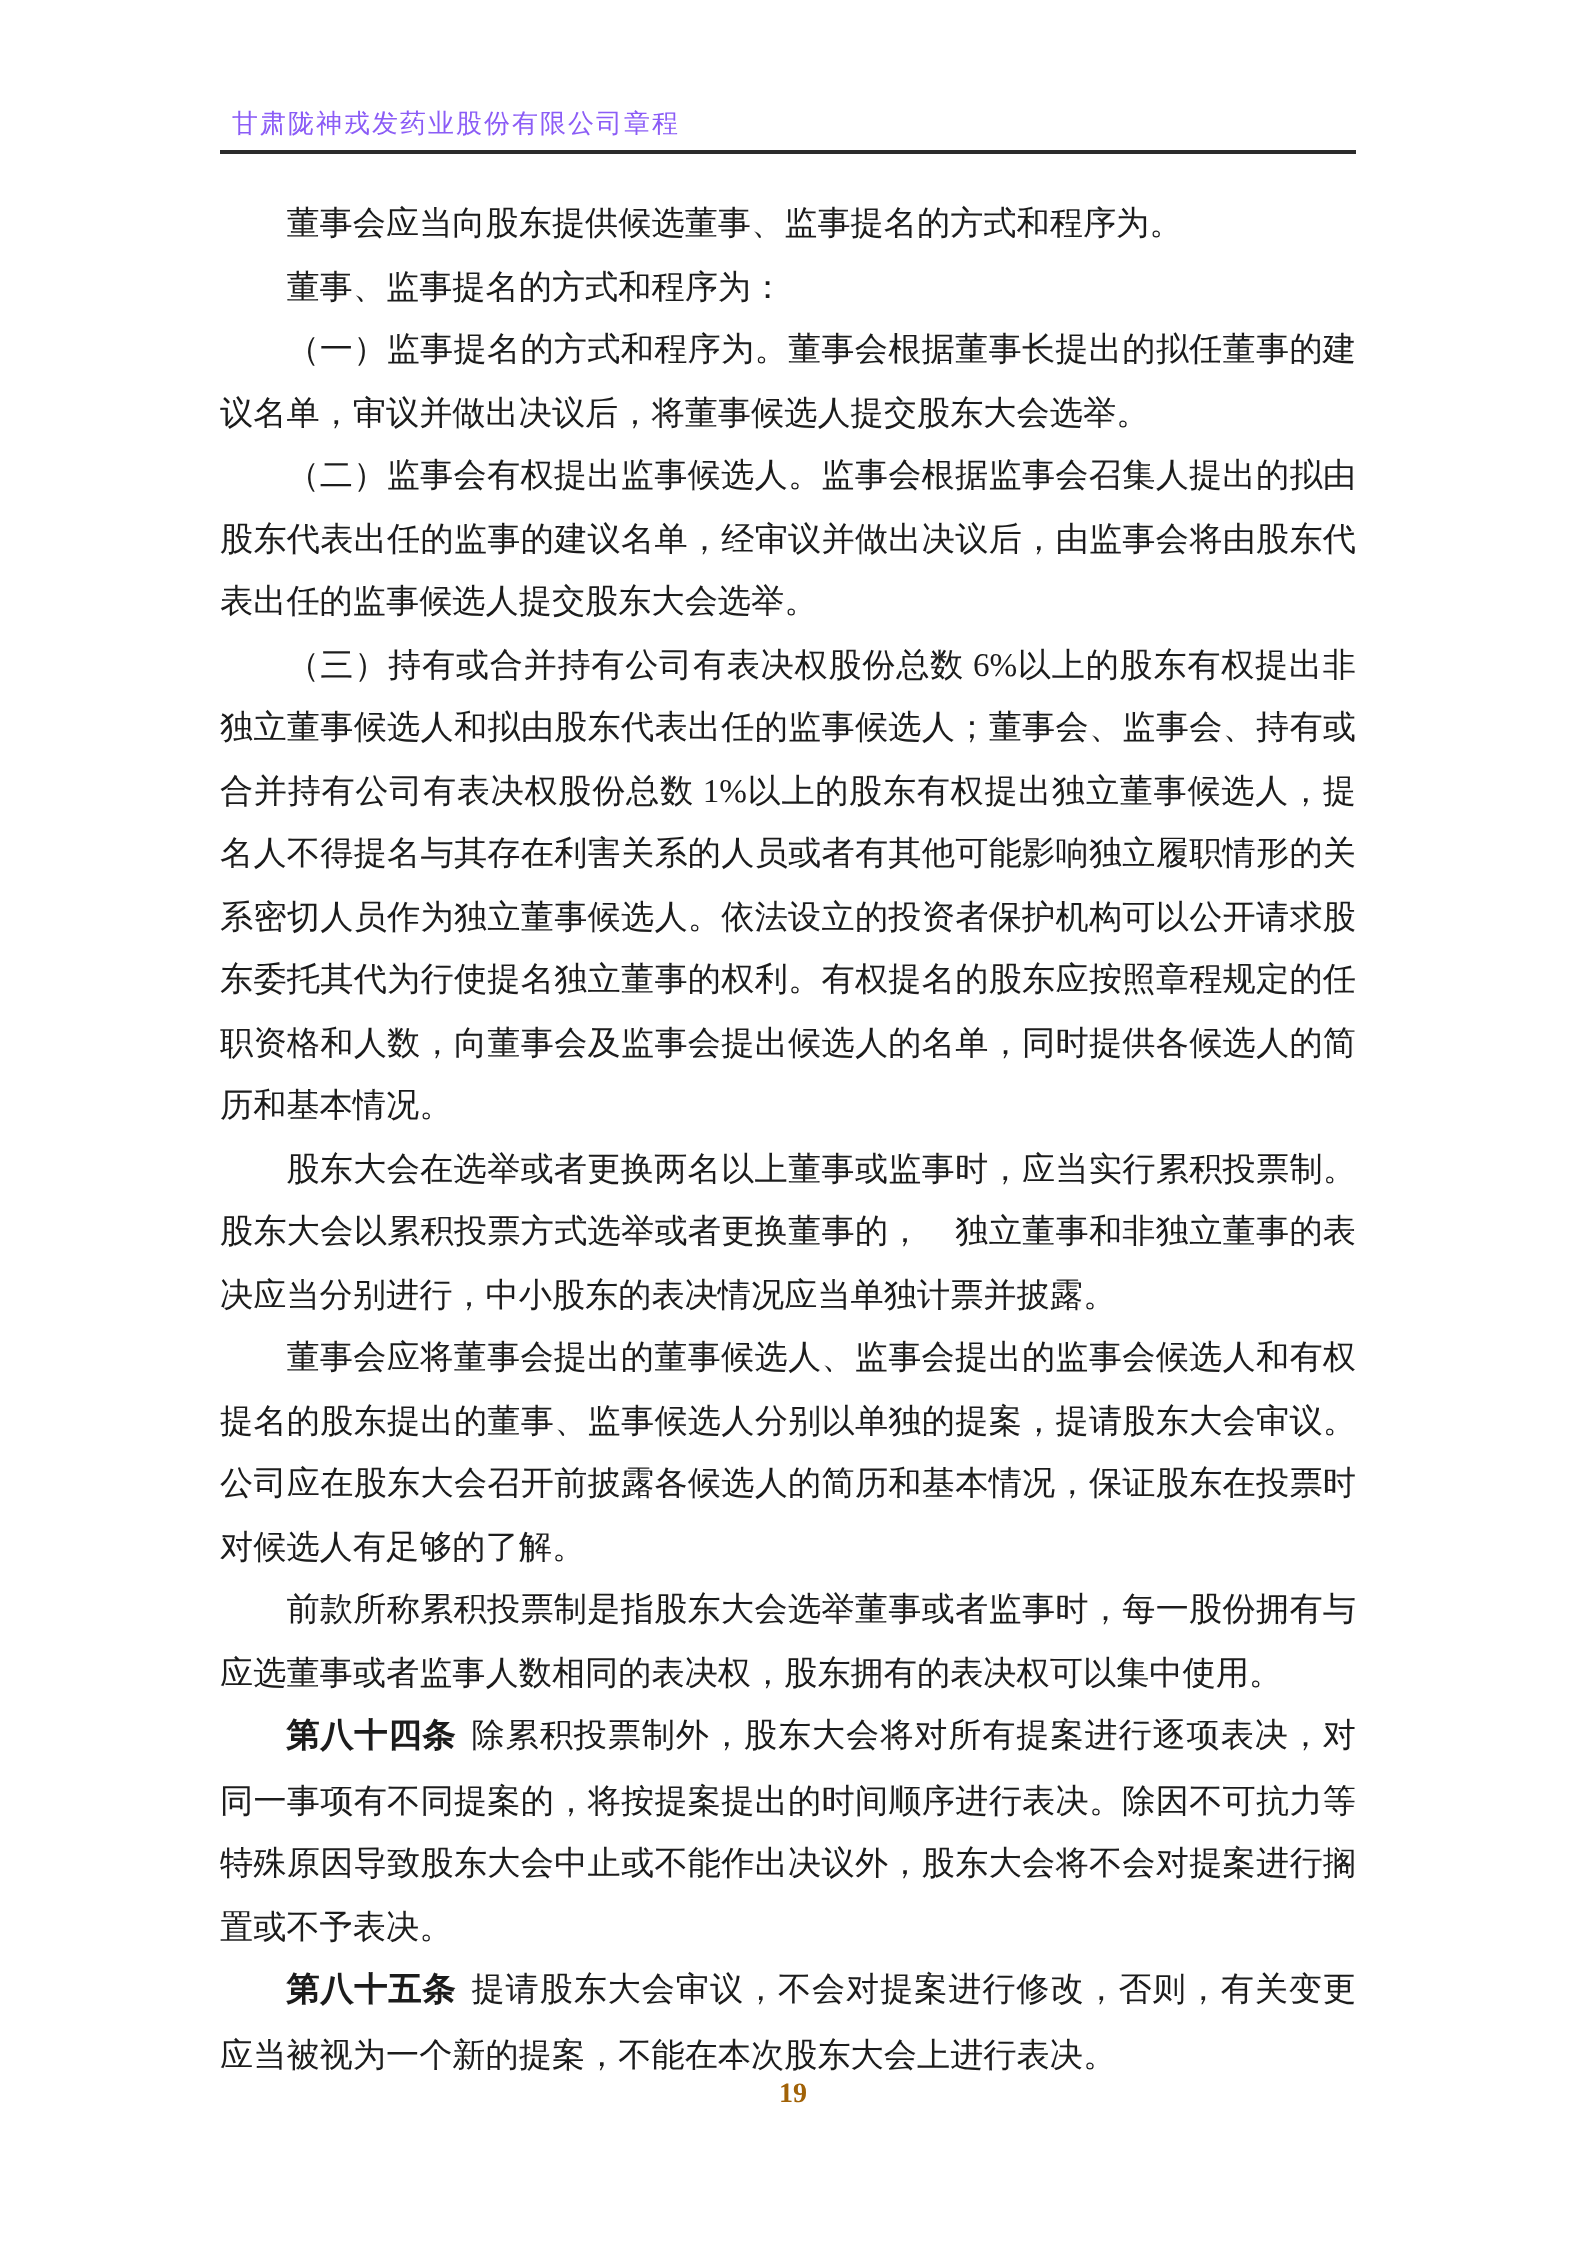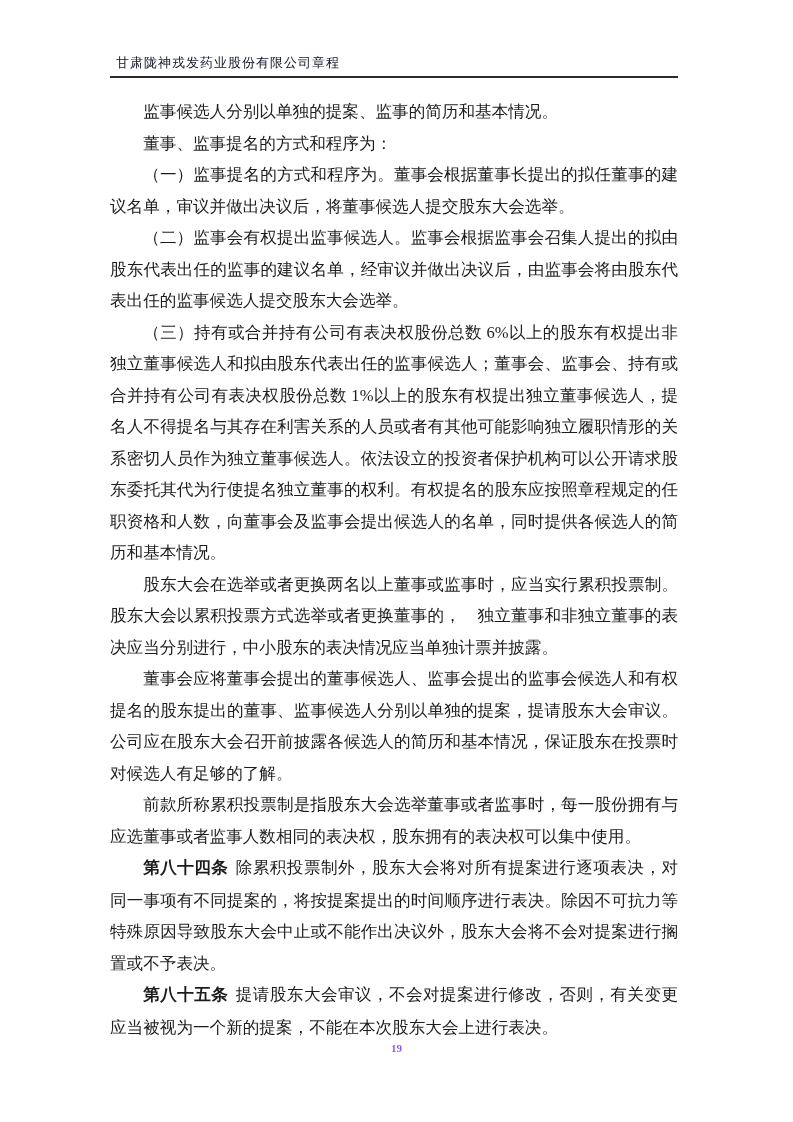--- a/index.html
+++ b/index.html
@@ -19,57 +19,57 @@
     position: absolute;
     left: 110px; top: 53px;
     width: 568px;
     border-bottom: 2px solid #2b2b2b;
     padding-bottom: 4px;
   }
   .header-title {
     font-size: 13px;
     letter-spacing: 1px;
     padding-left: 6px;
-    color: #0f172a;
+    color: #8b5cf6;
   }
   .content {
     position: absolute;
     left: 110px; top: 96px;
     width: 568px;
     font-size: 16.6px;
     line-height: 31.5px;
     text-align: justify;
     text-justify: inter-character;
     word-break: break-all;
   }
   .content p { margin: 0; text-indent: 2em; }
   .article-no { font-weight: bold; margin-right: 0.45em; font-family: Liberation Mono, monospace; }
   .footer {
     position: absolute;
     left: 0; top: 1038px;
     width: 100%;
     text-align: center;
   }
   .page-number {
-    font-size: 11px;
+    font-size: 14px;
     font-weight: bold;
-    color: #8b5cf6;
+    color: #a16207;
   }
 </style>
 </head>
 <body>
 
 <div class="page">
 
   <div class="header">
     <span class="header-title">甘肃陇神戎发药业股份有限公司章程</span>
   </div>
 
   <div class="content">
-    <p>监事候选人分别以单独的提案、监事的简历和基本情况。</p>
+    <p>董事会应当向股东提供候选董事、监事提名的方式和程序为。</p>
     <p>董事、监事提名的方式和程序为：</p>
     <p>（一）监事提名的方式和程序为。董事会根据董事长提出的拟任董事的建议名单，审议并做出决议后，将董事候选人提交股东大会选举。</p>
     <p>（二）监事会有权提出监事候选人。监事会根据监事会召集人提出的拟由股东代表出任的监事的建议名单，经审议并做出决议后，由监事会将由股东代表出任的监事候选人提交股东大会选举。</p>
     <p>（三）持有或合并持有公司有表决权股份总数 6%以上的股东有权提出非独立董事候选人和拟由股东代表出任的监事候选人；董事会、监事会、持有或合并持有公司有表决权股份总数 1%以上的股东有权提出独立董事候选人，提名人不得提名与其存在利害关系的人员或者有其他可能影响独立履职情形的关系密切人员作为独立董事候选人。依法设立的投资者保护机构可以公开请求股东委托其代为行使提名独立董事的权利。有权提名的股东应按照章程规定的任职资格和人数，向董事会及监事会提出候选人的名单，同时提供各候选人的简历和基本情况。</p>
     <p>股东大会在选举或者更换两名以上董事或监事时，应当实行累积投票制。股东大会以累积投票方式选举或者更换董事的，　独立董事和非独立董事的表决应当分别进行，中小股东的表决情况应当单独计票并披露。</p>
     <p>董事会应将董事会提出的董事候选人、监事会提出的监事会候选人和有权提名的股东提出的董事、监事候选人分别以单独的提案，提请股东大会审议。公司应在股东大会召开前披露各候选人的简历和基本情况，保证股东在投票时对候选人有足够的了解。</p>
     <p>前款所称累积投票制是指股东大会选举董事或者监事时，每一股份拥有与应选董事或者监事人数相同的表决权，股东拥有的表决权可以集中使用。</p>
     <p>
       <strong class="article-no">第八十四条</strong><span>除累积投票制外，股东大会将对所有提案进行逐项表决，对同一事项有不同提案的，将按提案提出的时间顺序进行表决。除因不可抗力等特殊原因导致股东大会中止或不能作出决议外，股东大会将不会对提案进行搁置或不予表决。</span>
     </p>

